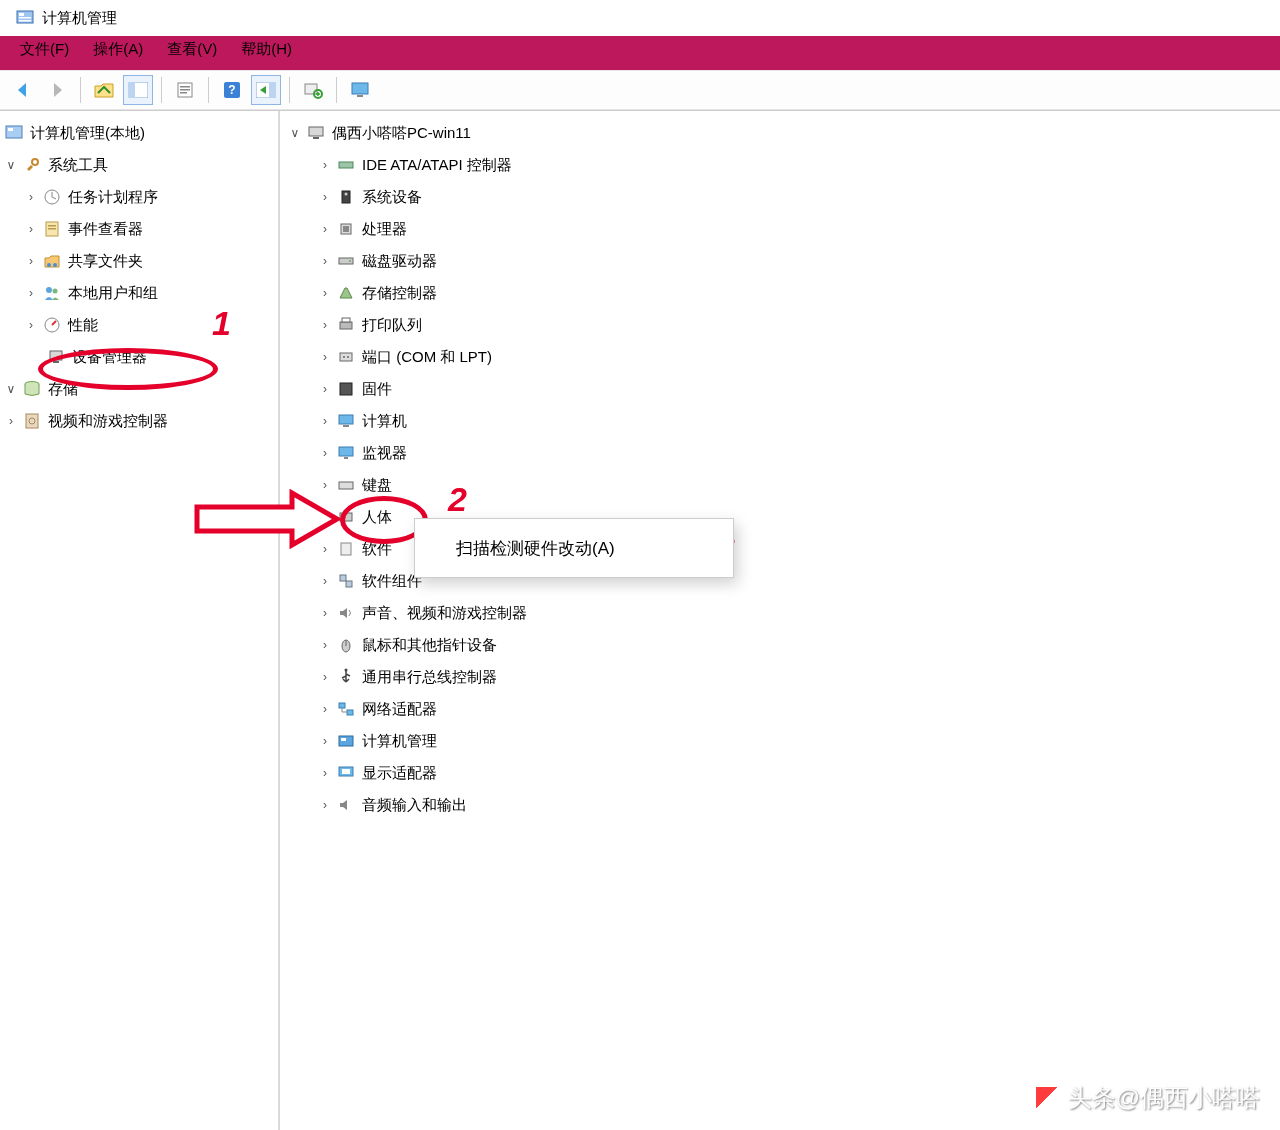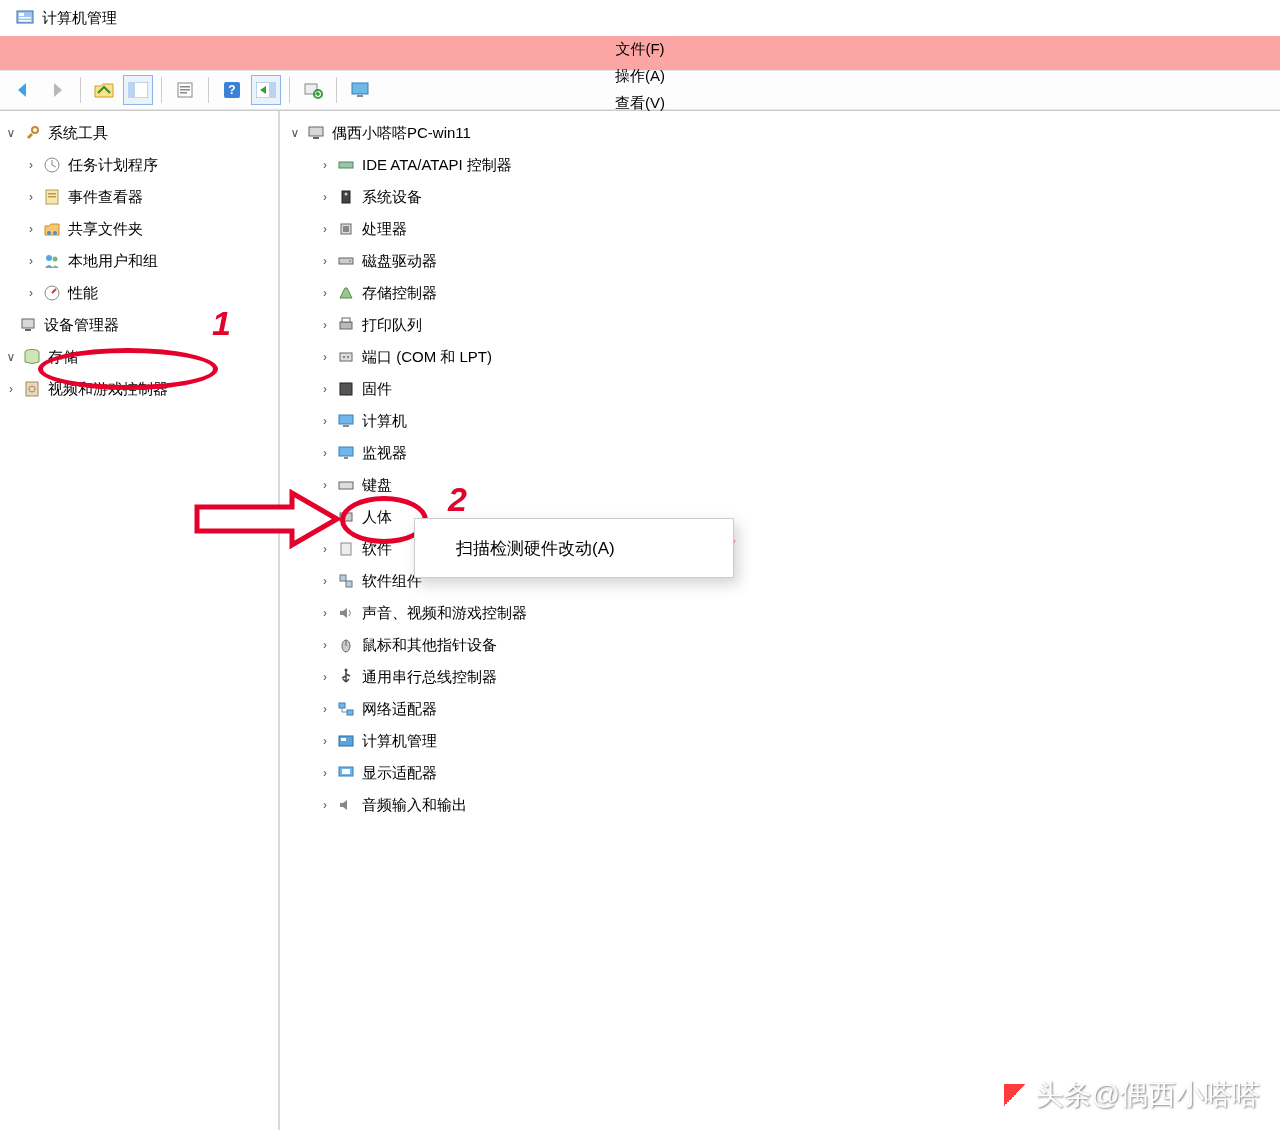--- a/index.html
+++ b/index.html
@@ -16,24 +16,23 @@
   .titlebar {
     display: flex; align-items: center;
     height: 36px; padding: 0 16px;
     background: #fff;
   }
   .titlebar .app-icon {
     width: 18px; height: 18px; margin-right: 8px;
     display: inline-flex; align-items: center; justify-content: center;
   }
   .menubar {
-    display: flex; align-items: center;
+    display: flex; align-items: flex-start;
     height: 34px; padding: 0 8px;
-    background: #fca5a5;
-    flex-direction: column;
+    background: #be185d;
   }
   .menubar .menu-item { padding: 4px 12px; cursor: default; }
   .toolbar {
     display: flex; align-items: center;
     height: 40px; padding: 0 6px;
     border-top: 1px solid #e5e5e5;
     border-bottom: 1px solid #e5e5e5;
     background: #fdfdfd;
   }
   .toolbar .tb-btn {
@@ -61,21 +60,21 @@
     position:relative;
   }
   .tree-row {
     display:flex; align-items:center;
     height:32px;
     white-space:nowrap;
     cursor:default;
   }
   .indent-0 { padding-left: 2px; }
   .indent-1 { padding-left: 22px; }
-  .indent-2 { padding-left: 16px; }
+  .indent-2 { padding-left: 44px; }
   .r-indent-0 { padding-left: 6px; }
   .r-indent-1 { padding-left: 36px; }
   .exp {
     width:18px; text-align:center; color:#555; font-size:12px;
     display:inline-block;
   }
   .ticon {
     width:20px; height:20px; margin:0 6px 0 2px;
     display:inline-flex; align-items:center; justify-content:center;
   }
@@ -100,21 +99,21 @@
     box-shadow: 4px 6px 14px rgba(0,0,0,.18);
     padding:6px 9px;
     z-index:5;
   }
   .context-menu .cm-item {
     height:46px; display:flex; align-items:center;
     padding: 0 32px; font-size:17px; cursor:default;
   }
   .watermark {
     position:absolute; right:20px; bottom:16px;
-    color:#fff; font-size:28px; font-weight:500;
+    color:#fff; font-size:24px; font-weight:500;
     text-shadow: 1px 1px 2px rgba(0,0,0,.5);
     display:flex; align-items:center;
   }
   .watermark .wm-icon {
     width:26px; height:26px; border:2px solid #fff;
     margin-right:8px; position:relative;
     background: linear-gradient(135deg,#ff3b3b 50%, transparent 50%);
   }
 </style>
 </head>
@@ -200,20 +199,29 @@
         <rect x="2" y="2" width="16" height="11" fill="#6db8e8" stroke="#3a7fb5"></rect>
         <rect x="7" y="14" width="6" height="2" fill="#888"></rect>
       </svg>
     </div>
 </div>
 
 <div class="workspace">
 
   <div class="left-pane">
     <div class="tree-row indent-0">
+      <span class="ticon">
+          <svg viewBox="0 0 18 18">
+            <rect x="1" y="2" width="16" height="12" fill="#aacdf2" stroke="#4a7fb8"></rect>
+            <rect x="3" y="4" width="5" height="3" fill="#fff"></rect>
+          </svg>
+        </span>
+      <span class="label">计算机管理(本地)</span>
+    </div>
+    <div class="tree-row indent-0">
       <span class="exp">∨</span>
       <span class="ticon">
           <svg viewBox="0 0 18 18">
             <path d="M4 13 L8 9 L10 11 L6 15 Z" fill="#c78a2e"></path>
             <circle cx="12" cy="6" r="3" fill="none" stroke="#c78a2e" stroke-width="2"></circle>
           </svg>
         </span>
       <span class="label">系统工具</span>
     </div>
     <div class="tree-row indent-1">

